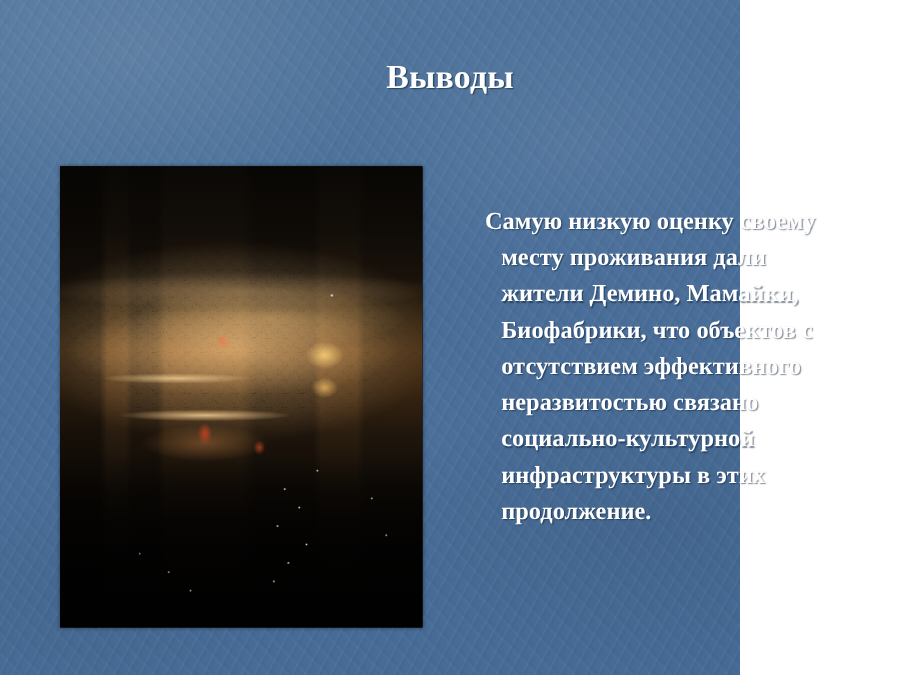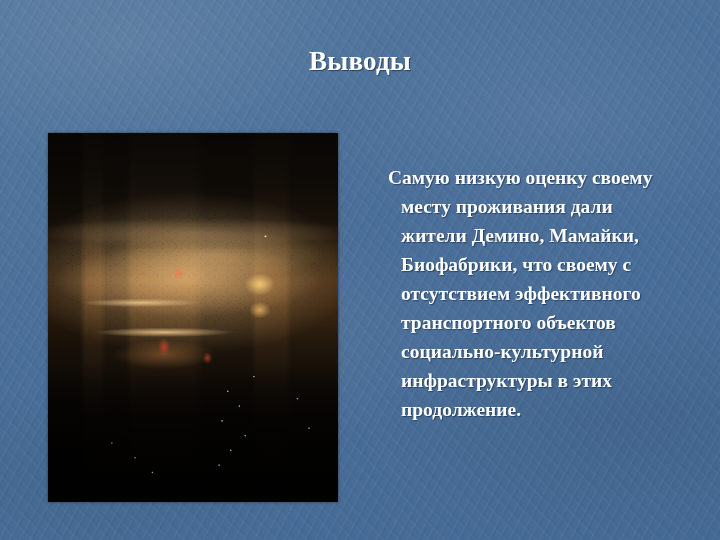--- a/index.html
+++ b/index.html
@@ -8,21 +8,21 @@
   }
   body {
     width: 720px;
     height: 540px;
     overflow: hidden;
     font-family: "Liberation Serif", "DejaVu Serif", serif;
   }
 
   #slide {
     position: relative;
-    width: 720px;
+    width: 592px;
     height: 540px;
     background-color: #4a729c;
     background-image:
       radial-gradient(ellipse 50% 35% at 18% 8%,  rgba(255,255,255,0.075), rgba(255,255,255,0) 70%),
       radial-gradient(ellipse 45% 30% at 78% 22%, rgba(255,255,255,0.055), rgba(255,255,255,0) 70%),
       radial-gradient(ellipse 40% 28% at 40% 62%, rgba(255,255,255,0.045), rgba(255,255,255,0) 70%),
       radial-gradient(ellipse 55% 32% at 88% 78%, rgba(0,0,0,0.055), rgba(0,0,0,0) 70%),
       radial-gradient(ellipse 45% 26% at 12% 88%, rgba(0,0,0,0.05), rgba(0,0,0,0) 70%),
       repeating-linear-gradient(118deg,
           rgba(255,255,255,0.030) 0px,
@@ -178,21 +178,21 @@
   </div>
 
   <div id="photo-frame">
     <div id="photo-canvas"></div>
   </div>
 
   <div id="body-text">
     <span class="btline first">Самую низкую оценку своему</span>
     <span class="btline">месту проживания дали</span>
     <span class="btline">жители Демино, Мамайки,</span>
-    <span class="btline">Биофабрики, что своему с</span>
+    <span class="btline">Биофабрики, что объектов с</span>
     <span class="btline">отсутствием эффективного</span>
-    <span class="btline">транспортного объектов</span>
+    <span class="btline">неразвитостью связано</span>
     <span class="btline">социально-культурной</span>
     <span class="btline">инфраструктуры в этих</span>
     <span class="btline">продолжение.</span>
   </div>
 
 </div>
 
 </body></html>

